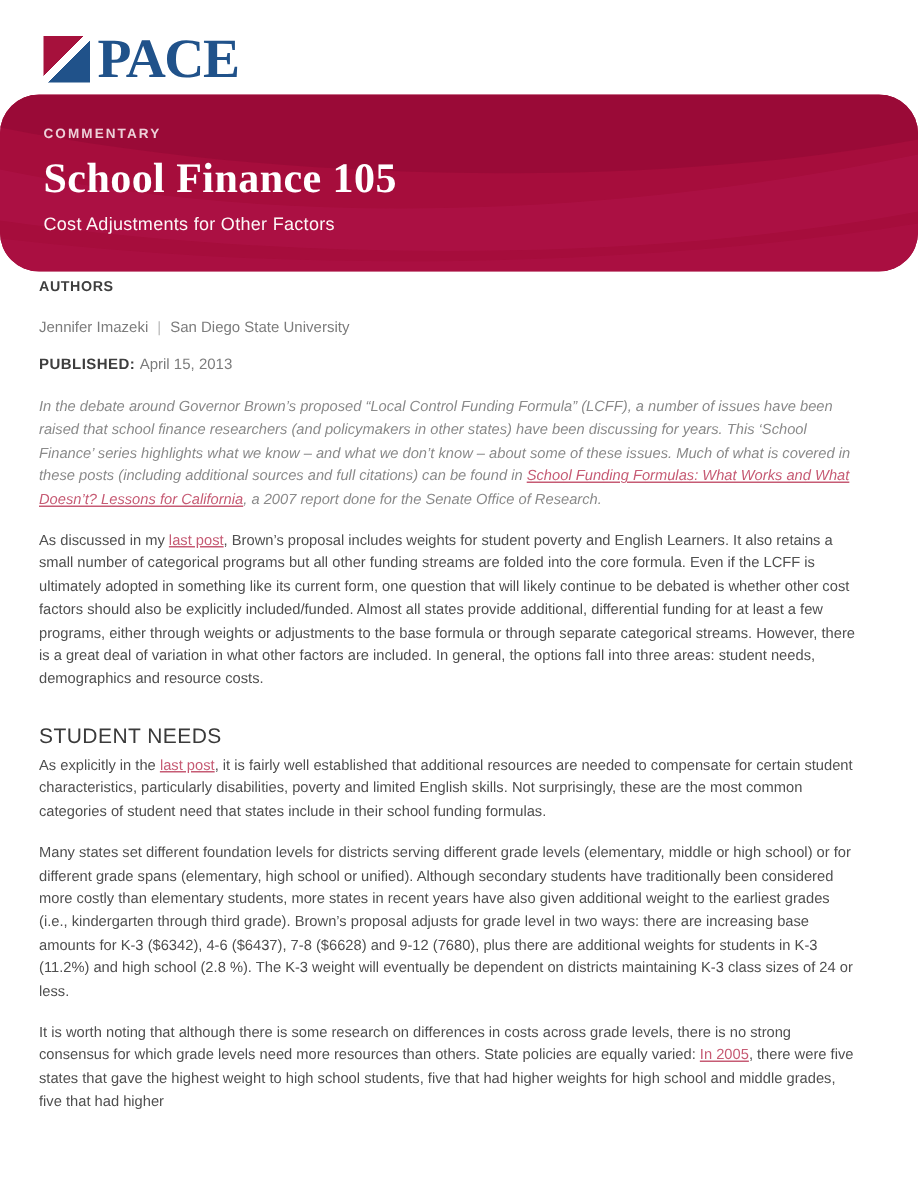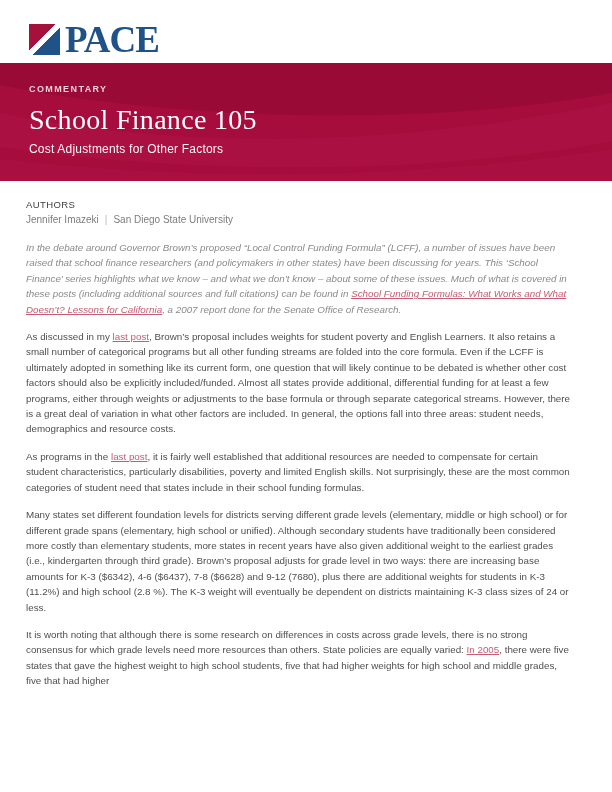--- a/index.html
+++ b/index.html
@@ -16,40 +16,40 @@
   .logo-mark{
     width:31px;height:31px;display:inline-block;
     background:linear-gradient(135deg,#A6113C 0%,#A6113C 43%,#ffffff 43%,#ffffff 55%,#20528A 55%,#20528A 100%);
   }
   .logo-text{
     font-family:"Liberation Serif", serif;font-weight:700;
     font-size:37px;line-height:31px;color:#20528A;margin-left:5px;letter-spacing:-1px;
   }
 
   
-  .banner{position:relative;height:118px;background:#A60D3C;overflow:hidden;}
+  .banner{position:relative;height:118px;background:#A60D3C;overflow:hidden;border-radius:26px;}
   .banner-waves{position:absolute;left:0;top:0;width:100%;height:100%;display:block;}
   .banner-inner{position:absolute;left:29px;top:21px;right:29px;color:#ffffff;}
   .eyebrow{
     font-size:9px;font-weight:700;letter-spacing:1.4px;color:#EDD0D8;
   }
   .page-title{
-    margin:11px 0 0 0;font-family:"Liberation Serif", serif;font-weight:400;
+    margin:11px 0 0 0;font-family:"Liberation Serif", serif;font-weight:700;
     font-size:28px;line-height:30px;color:#ffffff;letter-spacing:.3px;
   }
   .page-subtitle{
     margin-top:7px;font-size:12px;font-weight:400;color:#FDF6F7;letter-spacing:.2px;
   }
 
   
   .content{padding:0 26px;}
   .authors-label{
-    margin-top:18px;font-size:9.5px;font-weight:400;color:#3E3E3E;letter-spacing:.4px;
+    margin-top:5px;font-size:9.5px;font-weight:700;color:#3E3E3E;letter-spacing:.4px;
   }
-  .author-line{margin-top:4px;font-size:10px;color:#7C7C7C;}
+  .author-line{margin-top:16px;font-size:10px;color:#7C7C7C;}
   .author-sep{color:#B9B9B9;margin:0 6px;}
   .published-line{margin-top:14px;font-size:10px;}
   .pub-label{font-weight:700;color:#3E3E3E;letter-spacing:.3px;}
   .pub-date{color:#7C7C7C;margin-left:3px;}
 
   p{margin:12px 16px 0 0;font-size:9.8px;line-height:15.4px;color:#4F4F4F;}
   p.intro{margin-top:15px;font-style:italic;color:#8A8A8A;}
   a.link{color:#C65B74;text-decoration:underline;cursor:pointer;}
   h2.section-heading{
     margin:21px 0 0 0;font-size:14px;font-weight:400;color:#3A3A3A;letter-spacing:.3px;
@@ -82,27 +82,31 @@
     </div>
   </section>
 
   <main class="content">
 
     <div class="authors-label">AUTHORS</div>
     <div class="author-line">
       <span>Jennifer Imazeki</span><span class="author-sep">|</span><span>San Diego State University</span>
     </div>
 
+    <div class="published-line">
+      <span class="pub-label">PUBLISHED:</span><span class="pub-date">April 15, 2013</span>
+    </div>
 
     <p class="intro"><span>In the debate around Governor Brown’s proposed “Local Control Funding Formula” (LCFF), a number of issues have been raised that school finance researchers (and policymakers in other states) have been discussing for years. This ‘School Finance’ series highlights what we know – and what we don’t know – about some of these issues. Much of what is covered in these posts (including additional sources and full citations) can be found in </span><a class="link">School Funding Formulas: What Works and What Doesn’t? Lessons for California</a><span>, a 2007 report done for the Senate Office of Research.</span></p>
 
     <p><span>As discussed in my </span><a class="link">last post</a><span>, Brown’s proposal includes weights for student poverty and English Learners. It also retains a small number of categorical programs but all other funding streams are folded into the core formula. Even if the LCFF is ultimately adopted in something like its current form, one question that will likely continue to be debated is whether other cost factors should also be explicitly included/funded. Almost all states provide additional, differential funding for at least a few programs, either through weights or adjustments to the base formula or through separate categorical streams. However, there is a great deal of variation in what other factors are included. In general, the options fall into three areas: student needs, demographics and resource costs.</span></p>
 
+    <h2 class="section-heading">STUDENT NEEDS</h2>
 
-    <p><span>As programs in the </span><a class="link">last post</a><span>, it is fairly well established that additional resources are needed to compensate for certain student characteristics, particularly disabilities, poverty and limited English skills. Not surprisingly, these are the most common categories of student need that states include in their school funding formulas.</span></p>
+    <p><span>As explicitly in the </span><a class="link">last post</a><span>, it is fairly well established that additional resources are needed to compensate for certain student characteristics, particularly disabilities, poverty and limited English skills. Not surprisingly, these are the most common categories of student need that states include in their school funding formulas.</span></p>
 
 
     <p>Many states set different foundation levels for districts serving different grade levels (elementary, middle or high school) or for different grade spans (elementary, high school or unified). Although secondary students have traditionally been considered more costly than elementary students, more states in recent years have also given additional weight to the earliest grades (i.e., kindergarten through third grade).  Brown’s proposal adjusts for grade level in two ways: there are increasing base amounts for K-3 ($6342), 4-6 ($6437), 7-8 ($6628) and 9-12 (7680), plus there are additional weights for students in K-3 (11.2%) and high school (2.8 %). The K-3 weight will eventually be dependent on districts maintaining K-3 class sizes of 24 or less.</p>
 
     <p><span>It is worth noting that although there is some research on differences in costs across grade levels, there is no strong consensus for which grade levels need more resources than others. State policies are equally varied: </span><a class="link">In 2005</a><span>, there were five states that gave the highest weight to high school students, five that had higher weights for high school and middle grades, five that had higher</span></p>
 
   </main>
 </div>
 
 </body></html>

